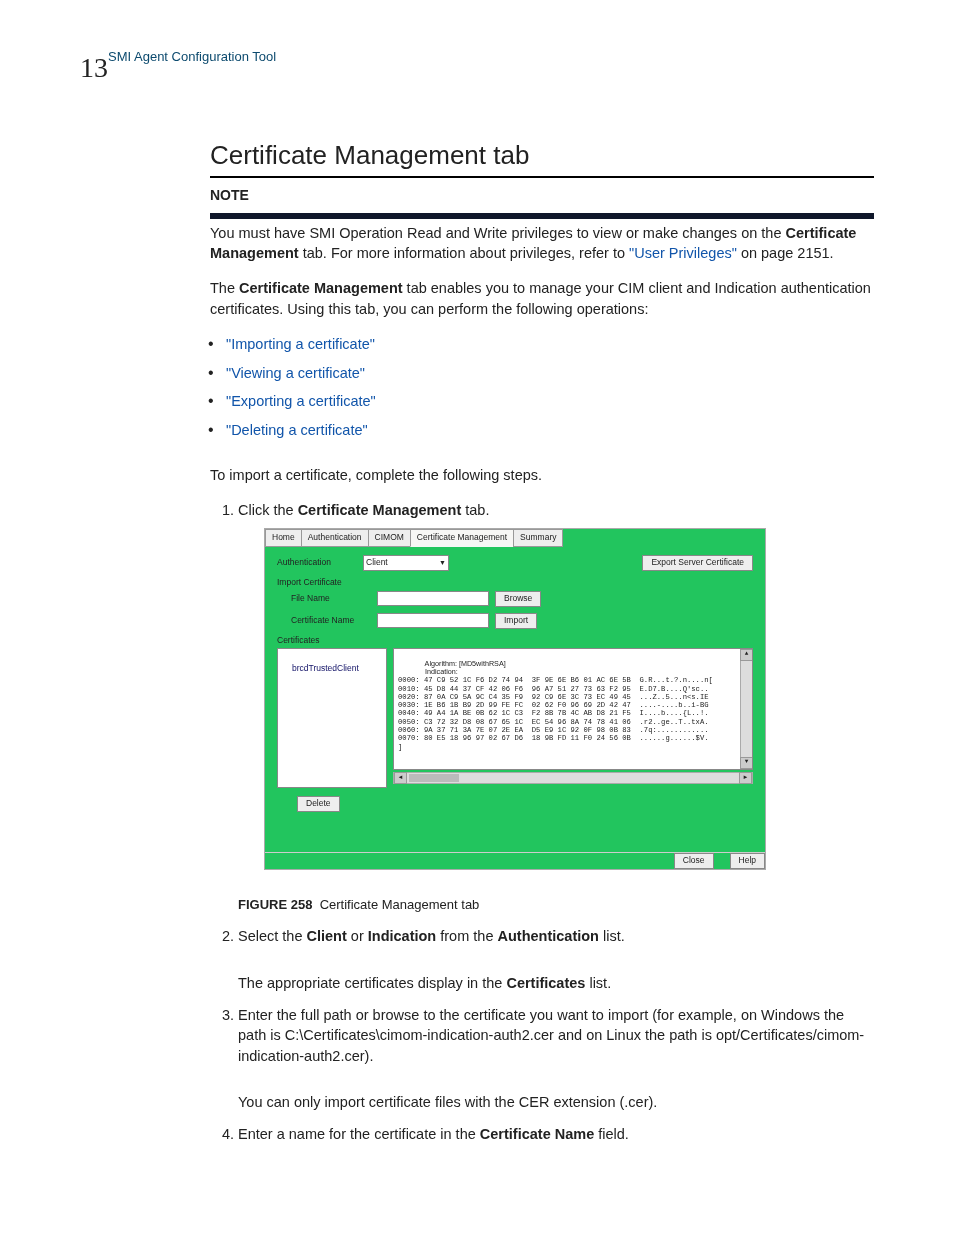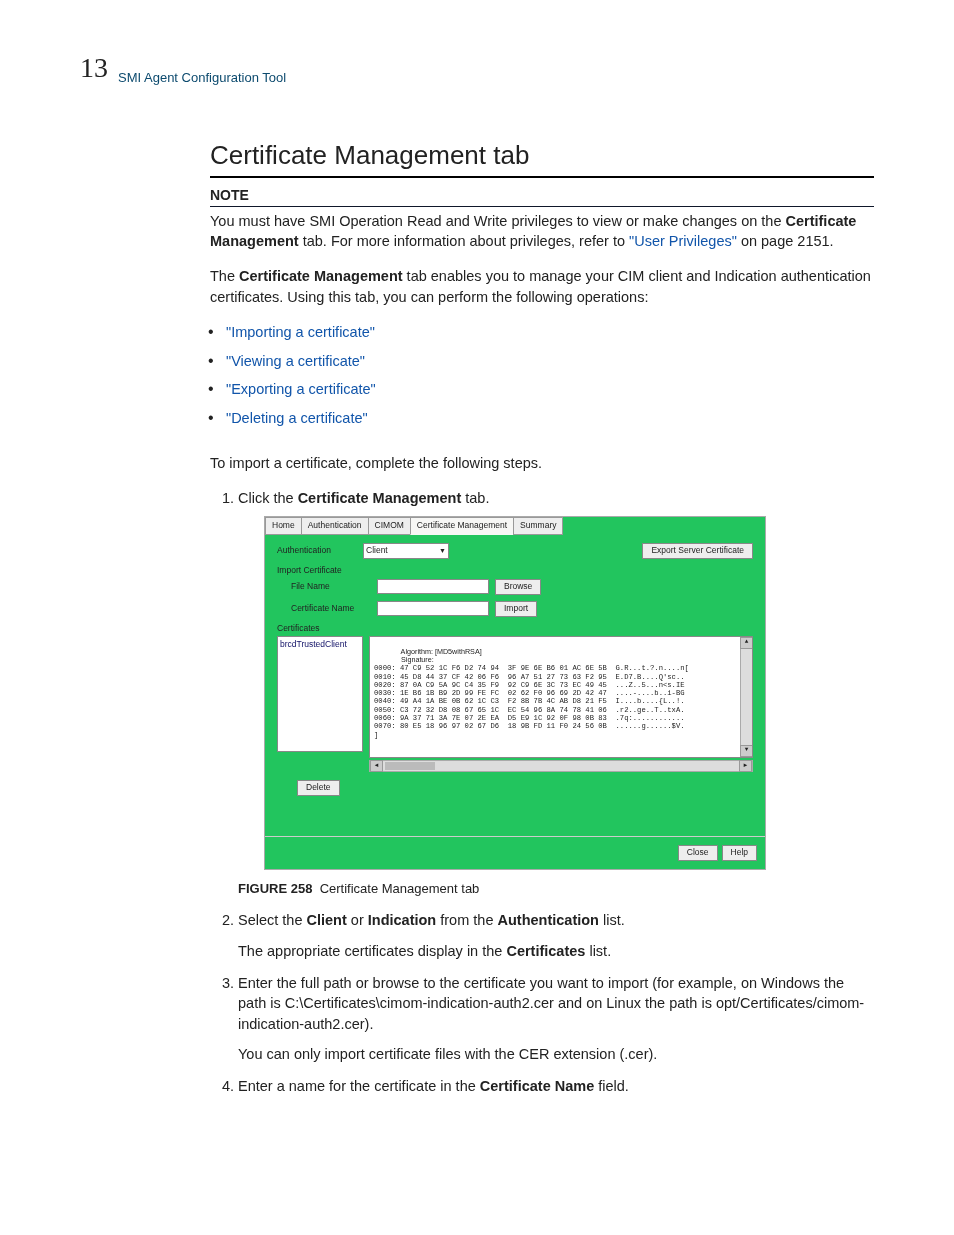--- a/index.html
+++ b/index.html
@@ -7,22 +7,21 @@
     font-size: 14.5px;
     color: #222;
     margin: 0;
     padding: 48px 80px 60px 80px;
     width: 954px;
     box-sizing: border-box;
     line-height: 1.4;
   }
   .page-header {
     display: flex;
-    align-items: flex-end;
-    gap: 10px;
+    align-items: flex-start;
     margin-bottom: 50px;
   }
   .chapter-num {
     font-family: Georgia, 'Times New Roman', serif;
     font-size: 28px;
     font-weight: normal;
   }
   .chapter-title {
     font-size: 13px;
     color: #0c4a6e;
@@ -37,41 +36,41 @@
     margin: 0 0 8px 0;
     margin-left: 130px;
   }
   .content {
     margin-left: 130px;
   }
   .note-label {
     font-family: "Arial Narrow", Arial, sans-serif;
     font-weight: bold;
     font-size: 14px;
-    border-bottom: 1px solid #0f172a;
-    padding-bottom: 1px;
+    border-bottom: 6px solid #0f172a;
+    padding-bottom: 8px;
     margin-bottom: 4px;
     margin-top: 0;
   }
   .note-body { margin-top: 0; margin-bottom: 14px; }
   .bold { font-weight: bold; }
   .link { color: #1155aa; }
   ul.bullets { list-style: none; padding-left: 16px; margin: 8px 0 24px 0; }
   ul.bullets li::before { content: "•"; display: inline-block; width: 18px; margin-left: -18px; font-size: 16px; }
   ul.bullets li { margin-bottom: 6px; }
   .h2 {
     font-family: "Arial Narrow", Arial, sans-serif;
     font-size: 20px;
     font-weight: normal;
     font-stretch: condensed;
     margin: 18px 0 10px 0;
   }
   ol.steps { padding-left: 28px; margin: 8px 0; }
   ol.steps > li { margin-bottom: 12px; }
-  ol.steps > li > p { margin: 10px 0 0 0; }
+  ol.steps > li > p { margin: 26px 0 0 0; }
   .figure-caption {
     font-family: "Arial Narrow", Arial, sans-serif;
     font-size: 13px;
     margin: 8px 0 16px 0;
   }
   .figure-caption .fig-label { font-weight: bold; }
 
   
   .app-panel {
     width: 500px;
@@ -94,29 +93,29 @@
   .inner { padding: 8px 12px 4px 12px; }
   .row { display: flex; align-items: center; margin-bottom: 6px; gap: 6px; }
   .lbl { width: 80px; }
   .lbl-indent { margin-left: 14px; width: 80px; }
   .sel { width: 80px; border: 1px solid #888; background: #fff; height: 14px; padding: 0 2px; display: inline-flex; align-items: center; justify-content: space-between; }
   .sel .arrow { font-size: 7px; }
   .txt { width: 110px; border: 1px solid #888; background: #fff; height: 13px; }
   .btn { border: 1px solid #888; background: #eee; padding: 1px 8px; cursor: pointer; }
   .section-head { margin: 4px 0 2px 0; }
   .cols { display: flex; gap: 6px; }
-  .listbox { width: 80px; height: 110px; border: 1px solid #888; background: #fff; padding: 2px; overflow: hidden; }
+  .listbox { width: 80px; height: 110px; border: 1px solid #888; background: #fff; padding: 14px; overflow: hidden; }
   .listbox .item { color: #116; }
   .hexbox { flex: 1; border: 1px solid #888; background: #fff; padding: 2px 14px 2px 4px; position: relative; font-family: "Courier New", monospace; font-size: 7.2px; line-height: 1.15; white-space: pre; overflow: hidden; }
   .hexbox .top { font-family: Arial; margin-left: 23px; }
   .vtrack { position: absolute; top: 0; right: 0; width: 11px; height: 100%; background: #ddd; border-left: 1px solid #aaa; display: flex; flex-direction: column; justify-content: space-between; align-items: center; }
   .vbtn { width: 11px; height: 10px; background: #ccc; border: 1px solid #999; font-size: 6px; line-height: 8px; text-align: center; }
   .htrack { margin-top: 2px; height: 10px; background: #ddd; border: 1px solid #aaa; display: flex; align-items: center; }
   .hthumb { width: 50px; height: 8px; background: #bbb; margin-left: 2px; }
-  .footer-btns { display: flex; justify-content: flex-end; gap: 4px; padding: 8px; border-top: 1px solid #ccc; margin-top: 30px; }
+  .footer-btns { display: flex; justify-content: flex-end; gap: 16px; border-top: 1px solid #ccc; margin-top: 30px; }
 </style>
 </head>
 <body>
 
 <div class="page-header">
   <span class="chapter-num">13</span>
   <span class="chapter-title">SMI Agent Configuration Tool</span>
 </div>
 
 <h1 class="h1">Certificate Management tab</h1>
@@ -175,21 +174,21 @@
             <span class="btn">Import</span>
           </div>
           <div class="section-head">Certificates</div>
           <div class="cols">
             <div class="listbox">
               <div class="item">brcdTrustedClient</div>
             </div>
             <div style="flex:1">
               <div class="hexbox">
 <span class="top">  Algorithm: [MD5withRSA]</span>
-<span class="top">  Signature:</span>
+<span class="top">  Indication:</span>
 <span>0000: 47 C9 52 1C F6 D2 74 94  3F 9E 6E B6 01 AC 6E 5B  G.R...t.?.n....n[</span>
 <span>0010: 45 D8 44 37 CF 42 06 F6  96 A7 51 27 73 63 F2 95  E.D7.B....Q'sc..</span>
 <span>0020: 87 0A C9 5A 9C C4 35 F9  92 C9 6E 3C 73 EC 49 45  ...Z..5...n&lt;s.IE</span>
 <span>0030: 1E B6 1B B9 2D 99 FE FC  02 62 F0 96 69 2D 42 47  ....-....b..i-BG</span>
 <span>0040: 49 A4 1A BE 0B 62 1C C3  F2 8B 7B 4C AB D8 21 F5  I....b....{L..!.</span>
 <span>0050: C3 72 32 D8 08 67 65 1C  EC 54 96 8A 74 78 41 06  .r2..ge..T..txA.</span>
 <span>0060: 9A 37 71 3A 7E 07 2E EA  D5 E9 1C 92 0F 98 0B 83  .7q:............</span>
 <span>0070: 80 E5 18 96 97 02 67 D6  18 9B FD 11 F0 24 56 0B  ......g......$V.</span>
 ]
                 <div class="vtrack">

